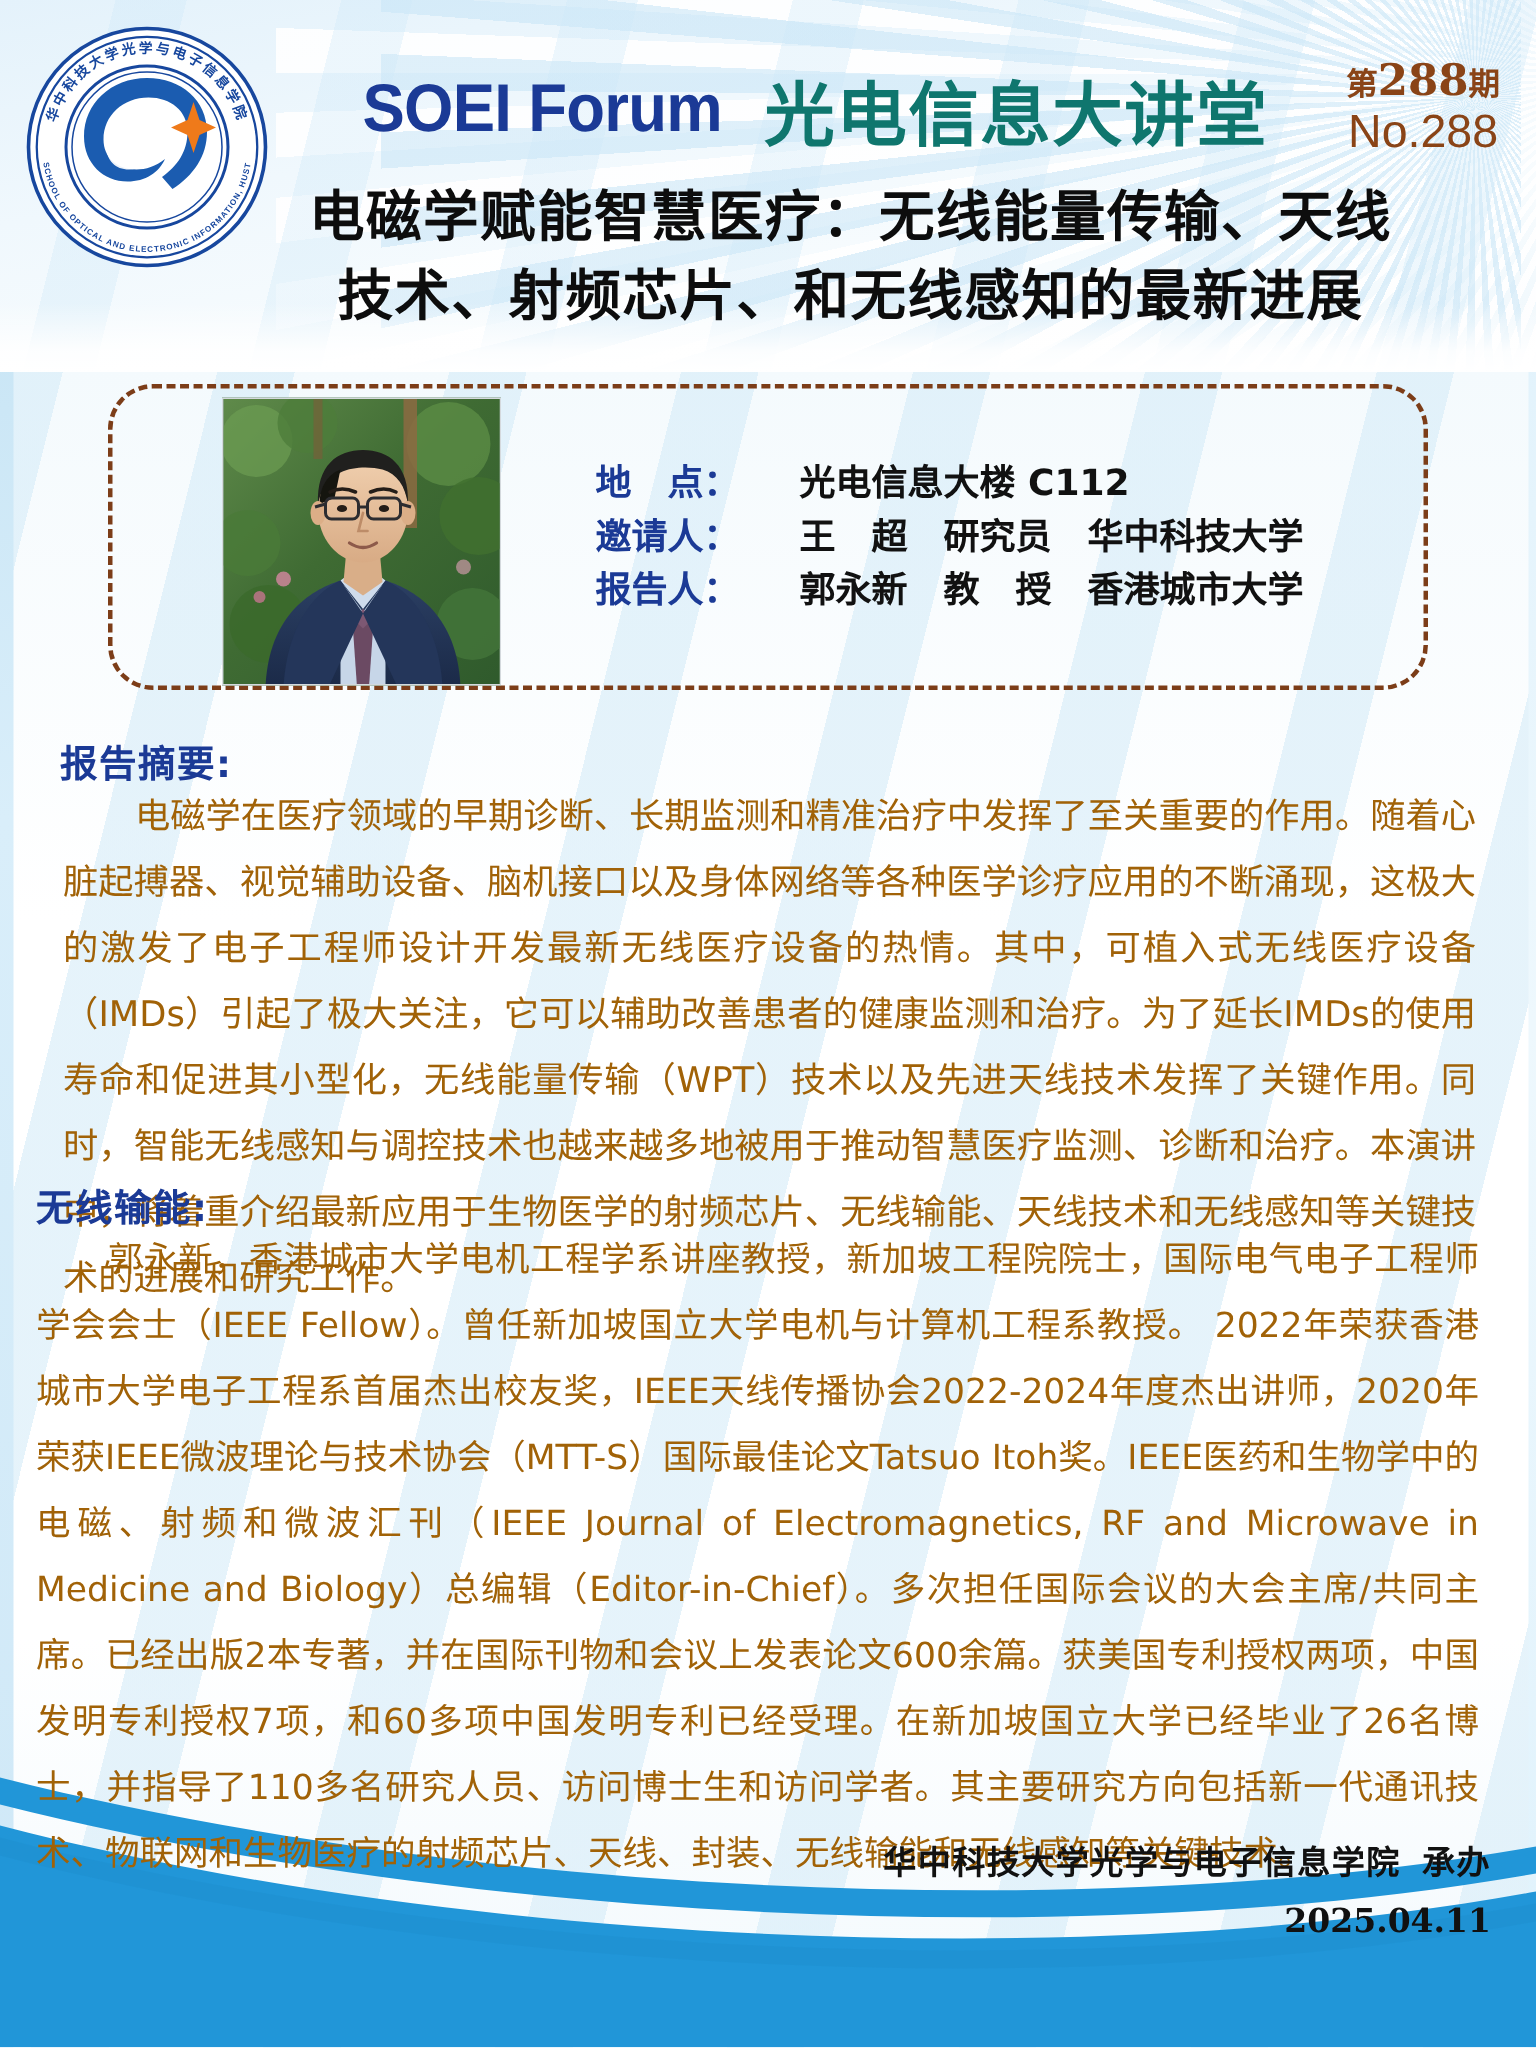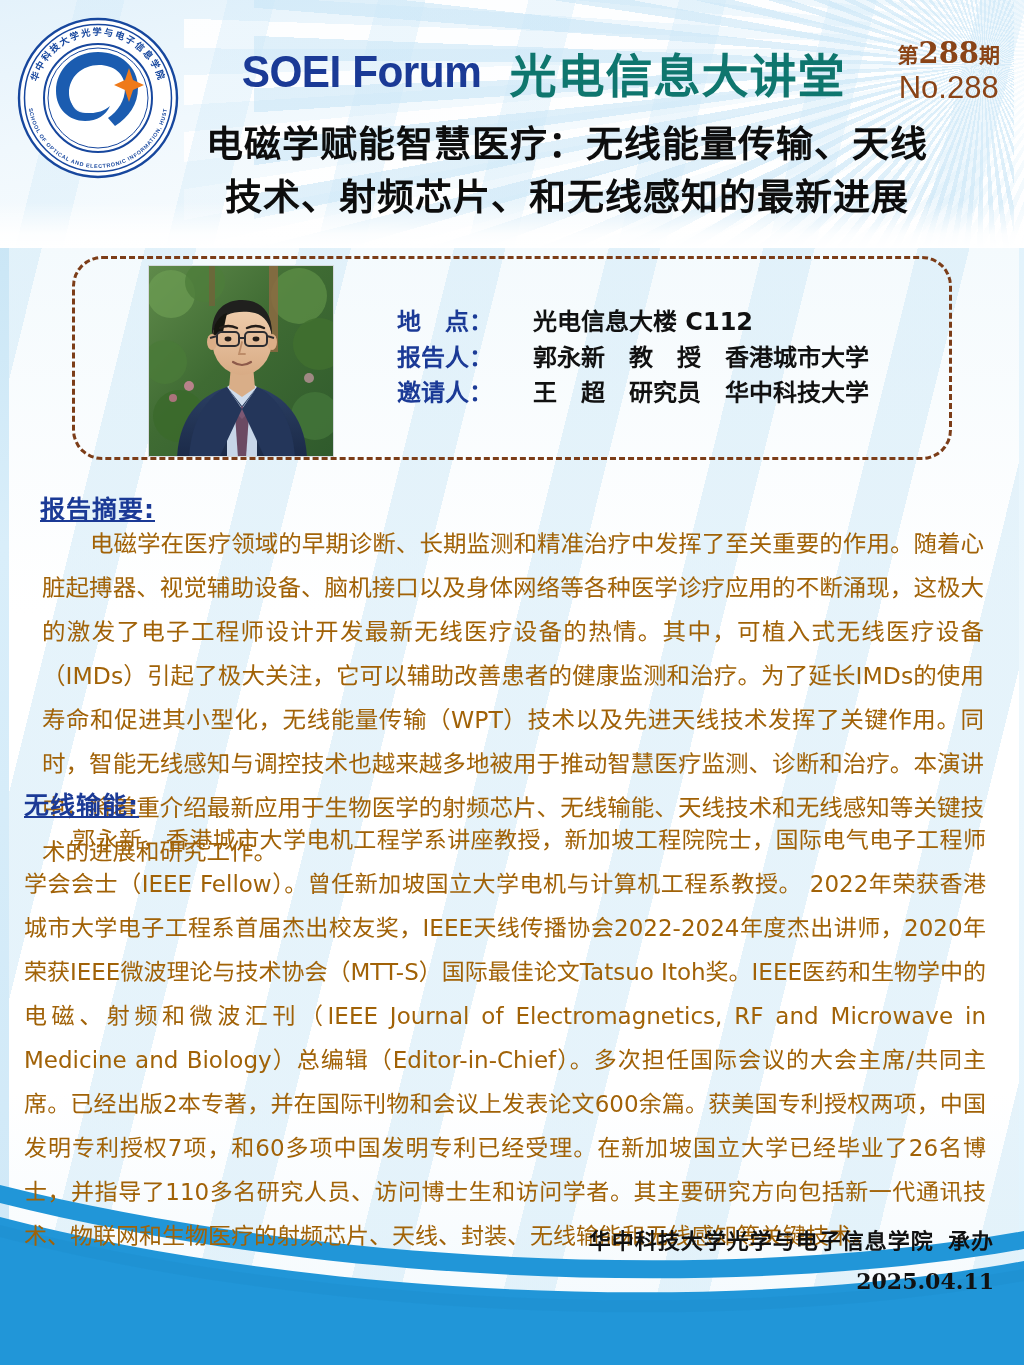--- a/index.html
+++ b/index.html
@@ -264,21 +264,20 @@
 
   
   .section-head {
     position: absolute;
     z-index: 8;
     font-family: "DejaVu Sans", "Liberation Sans", sans-serif;
     font-size: 25px;
     font-weight: 700;
     color: #1b3a96;
     letter-spacing: 1px;
-    text-decoration: underline;
   }
   #abstract-head { left: 40px; top: 489px; }
   #bio-head      { left: 24px; top: 785px; }
 
   .para {
     position: absolute;
     z-index: 8;
     font-family: "DejaVu Sans", "Liberation Sans", sans-serif;
     color: #a16207;
     text-align: justify;
@@ -462,26 +461,26 @@
         <path d="M84 96 Q93 102 102 96" stroke="#8d5a4a" stroke-width="2.2" fill="none" stroke-linecap="round"></path>
       </svg>
     </div>
 
     <div class="details">
       <div class="drow">
         <span class="dlabel">地　点：</span>
         <span class="dval cn">光电信息大楼 C112</span>
       </div>
       <div class="drow">
+        <span class="dlabel">邀请人：</span>
+        <span class="dval cn">王　超　研究员　华中科技大学</span>
+      </div>
+      <div class="drow">
         <span class="dlabel">报告人：</span>
         <span class="dval cn">郭永新　教　授　香港城市大学</span>
-      </div>
-      <div class="drow">
-        <span class="dlabel">邀请人：</span>
-        <span class="dval cn">王　超　研究员　华中科技大学</span>
       </div>
     </div>
   </div>
 
   <div class="section-head" id="abstract-head">报告摘要:</div>
   <div class="para" id="abstract-body">电磁学在医疗领域的早期诊断、长期监测和精准治疗中发挥了至关重要的作用。随着心脏起搏器、视觉辅助设备、脑机接口以及身体网络等各种医学诊疗应用的不断涌现，这极大的激发了电子工程师设计开发最新无线医疗设备的热情。其中，可植入式无线医疗设备（IMDs）引起了极大关注，它可以辅助改善患者的健康监测和治疗。为了延长IMDs的使用寿命和促进其小型化，无线能量传输（WPT）技术以及先进天线技术发挥了关键作用。同时，智能无线感知与调控技术也越来越多地被用于推动智慧医疗监测、诊断和治疗。本演讲中，将着重介绍最新应用于生物医学的射频芯片、无线输能、天线技术和无线感知等关键技术的进展和研究工作。</div>
 
   <div class="section-head" id="bio-head">无线输能:</div>
   <div class="para" id="bio-body">郭永新，香港城市大学电机工程学系讲座教授，新加坡工程院院士，国际电气电子工程师学会会士（IEEE Fellow）。曾任新加坡国立大学电机与计算机工程系教授。 2022年荣获香港城市大学电子工程系首届杰出校友奖，IEEE天线传播协会2022-2024年度杰出讲师，2020年荣获IEEE微波理论与技术协会（MTT-S）国际最佳论文Tatsuo Itoh奖。IEEE医药和生物学中的电磁、射频和微波汇刊（IEEE Journal of Electromagnetics, RF and Microwave in Medicine and Biology）总编辑（Editor-in-Chief）。多次担任国际会议的大会主席/共同主席。已经出版2本专著，并在国际刊物和会议上发表论文600余篇。获美国专利授权两项，中国发明专利授权7项，和60多项中国发明专利已经受理。在新加坡国立大学已经毕业了26名博士，并指导了110多名研究人员、访问博士生和访问学者。其主要研究方向包括新一代通讯技术、物联网和生物医疗的射频芯片、天线、封装、无线输能和无线感知等关键技术。</div>
 

